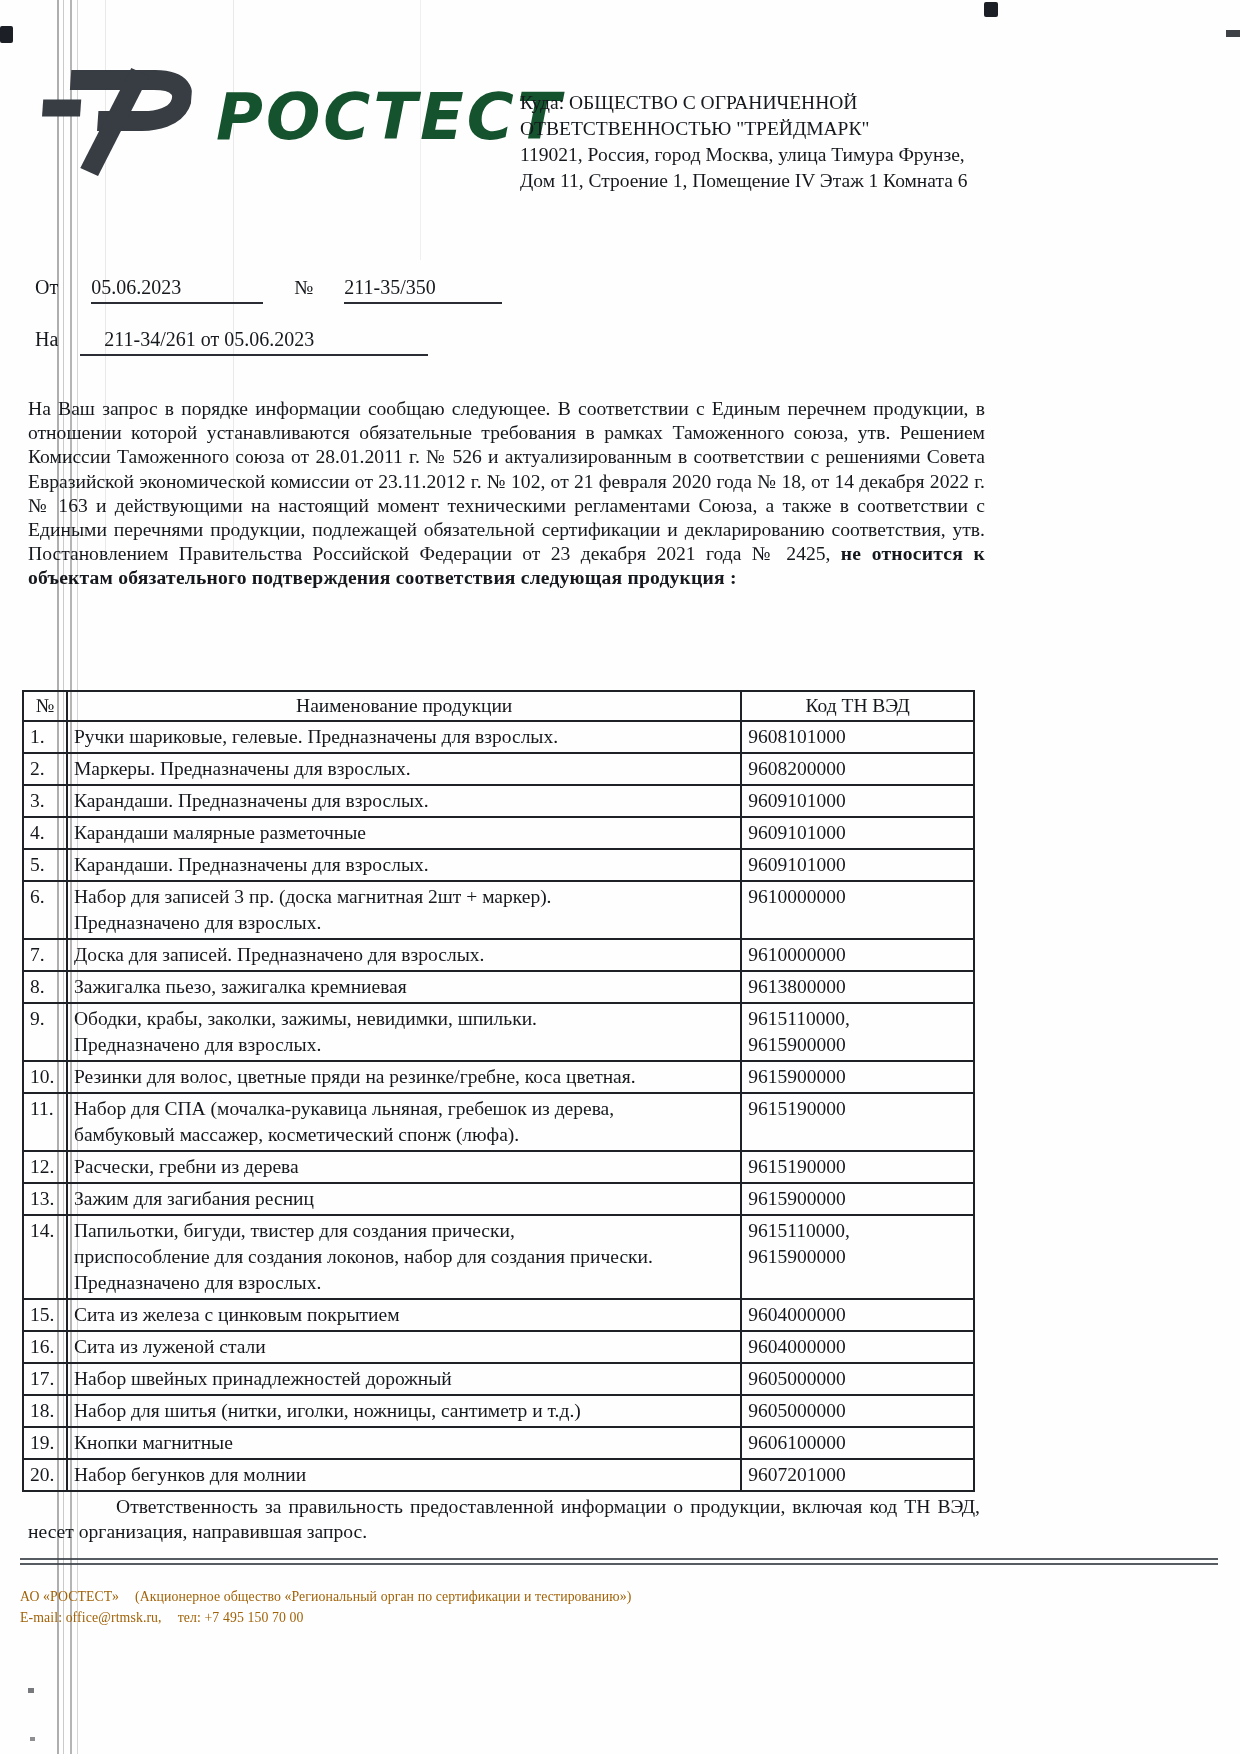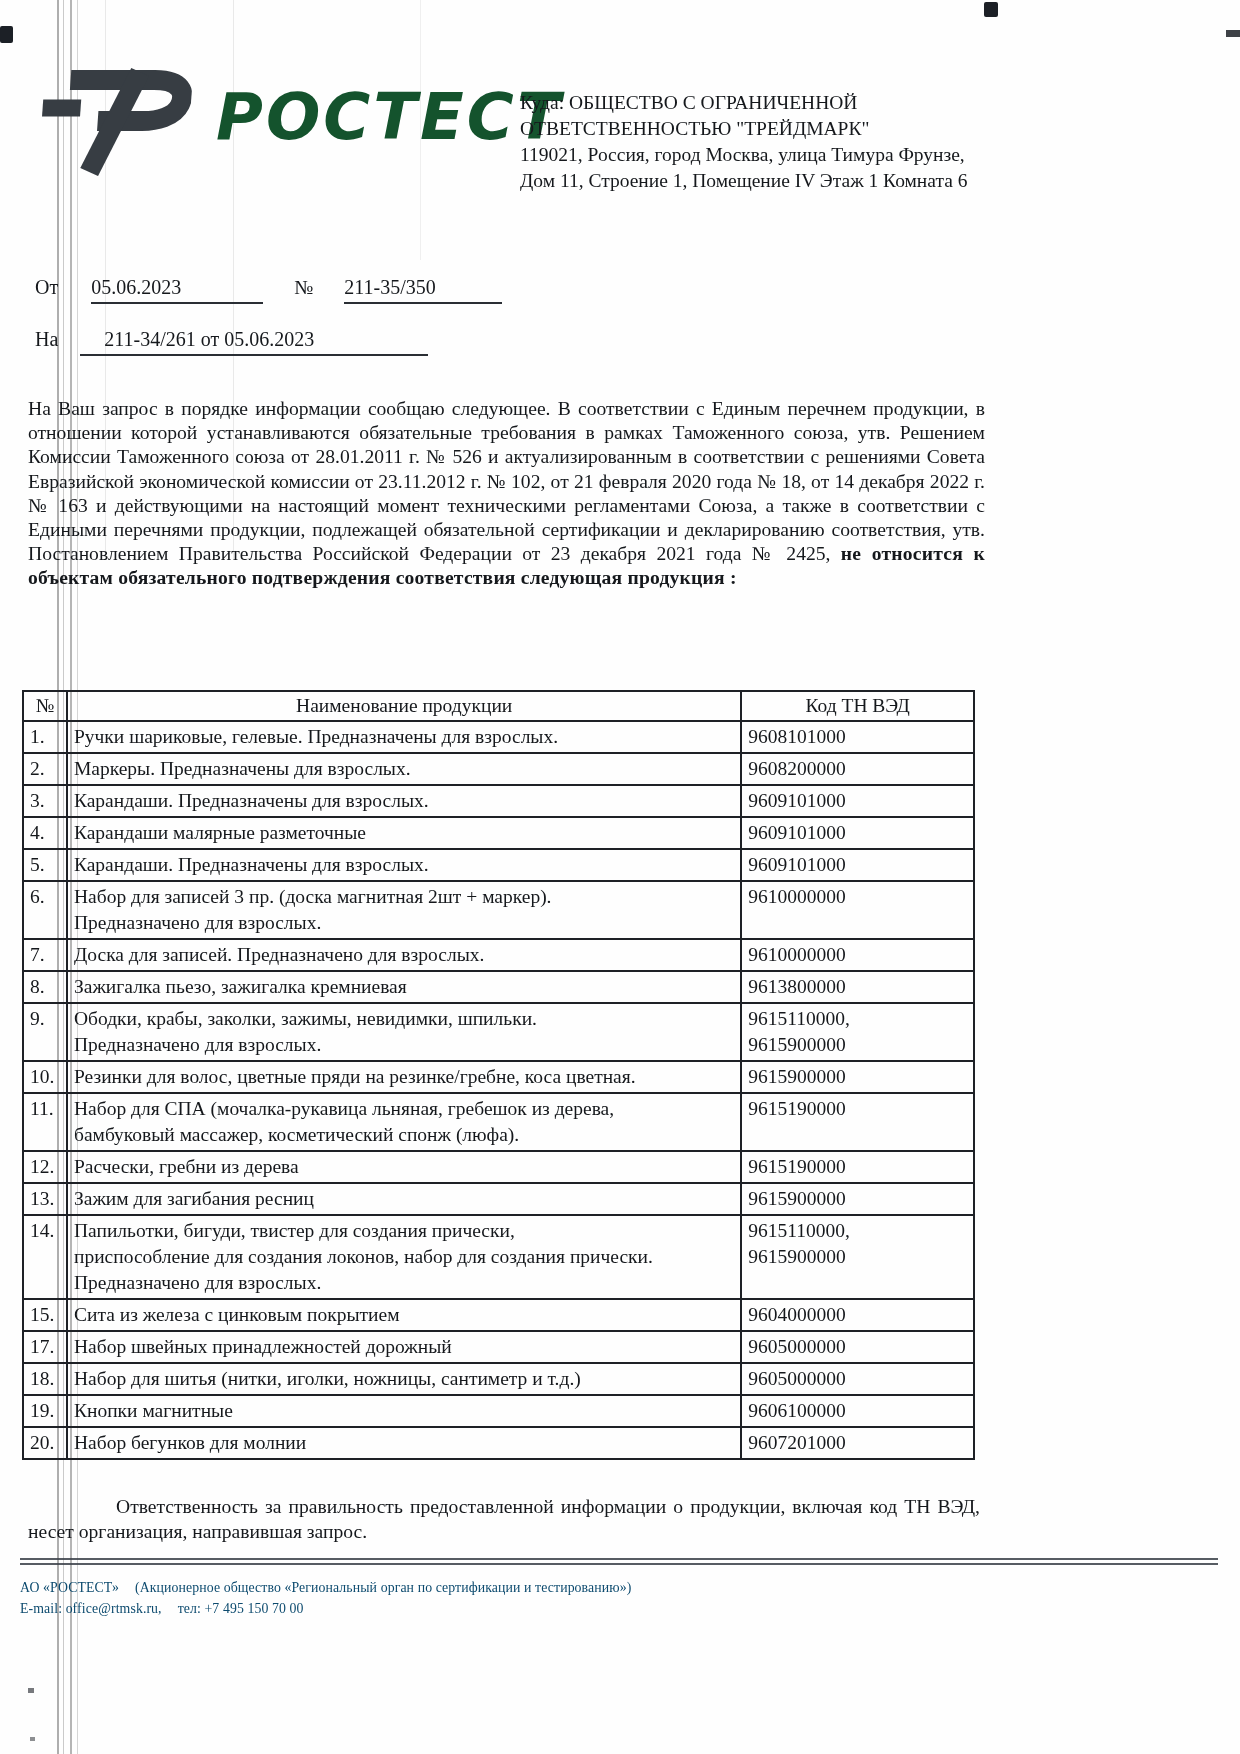--- a/index.html
+++ b/index.html
@@ -72,21 +72,21 @@
   
   .closing {
     position:absolute; left:28px; top:1494px; width:952px;
     font-size:19.6px; line-height:1.3; text-indent:88px; text-align:justify;
   }
 
   
   .footer { position:absolute; left:20px; top:1558px; width:1198px; }
   .footer-rule { height:7px; border-top:2.5px solid #3a4049; border-bottom:2px solid #3a4049; opacity:.85; }
   .footer-text {
-    margin-top:12px; font-size:13.8px; line-height:1.55; color:#0c4a6e; letter-spacing:.1px;
+    margin-top:21px; font-size:13.8px; line-height:1.55; color:#a16207; letter-spacing:.1px;
   }
   .footer-text .gap { display:inline-block; width:16px; }
 </style>
 </head>
 <body>
 
 <div class="page">
 
   <div class="vline vl1"></div>
   <div class="vline vl2"></div>
@@ -222,20 +222,25 @@
 Предназначено для взрослых.</td>
       <td class="c-code">9615110000,
 9615900000</td>
     </tr>
         <tr>
       <td class="c-num">15.</td>
       <td class="c-name">Сита из железа с цинковым покрытием</td>
       <td class="c-code">9604000000</td>
     </tr>
         <tr>
+      <td class="c-num">16.</td>
+      <td class="c-name">Сита из луженой стали</td>
+      <td class="c-code">9604000000</td>
+    </tr>
+        <tr>
       <td class="c-num">17.</td>
       <td class="c-name">Набор швейных принадлежностей дорожный</td>
       <td class="c-code">9605000000</td>
     </tr>
         <tr>
       <td class="c-num">18.</td>
       <td class="c-name">Набор для шитья (нитки, иголки, ножницы, сантиметр и т.д.)</td>
       <td class="c-code">9605000000</td>
     </tr>
         <tr>

